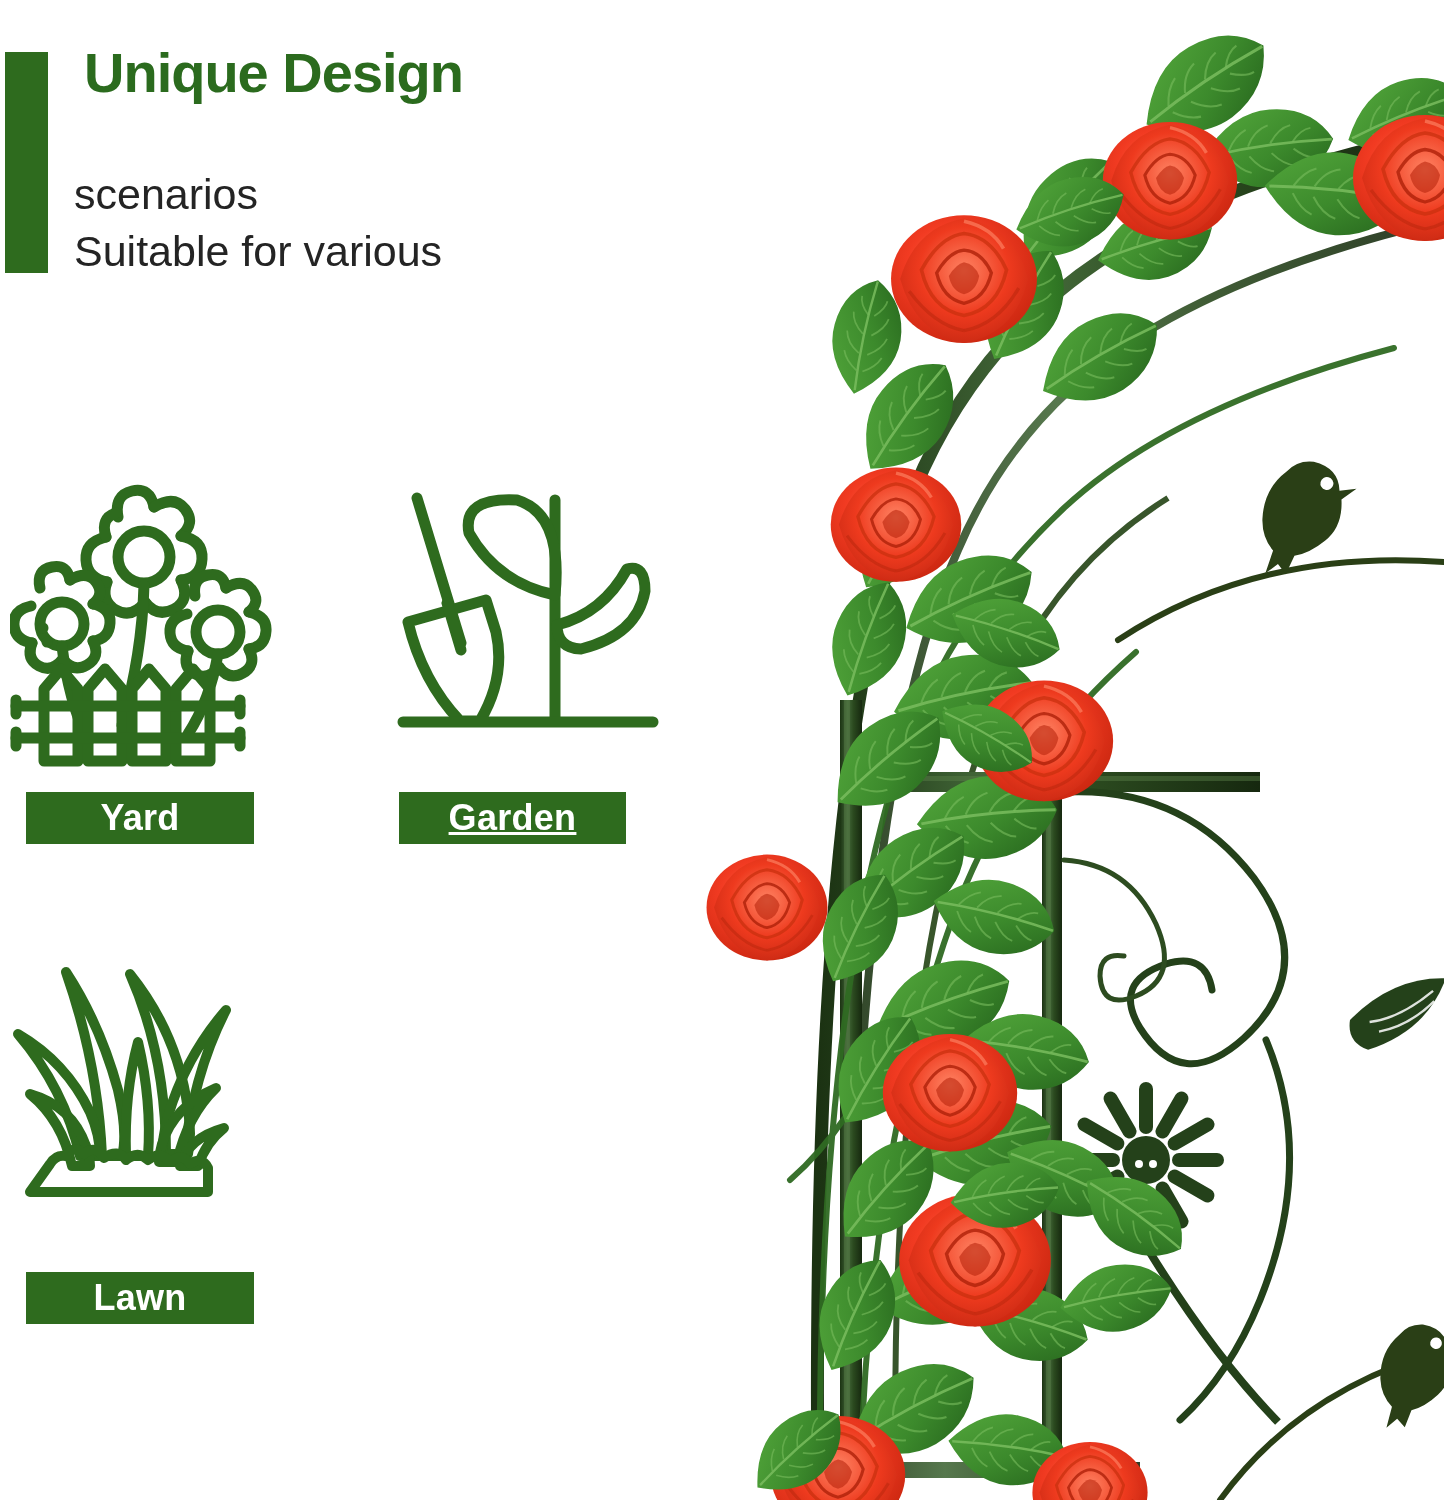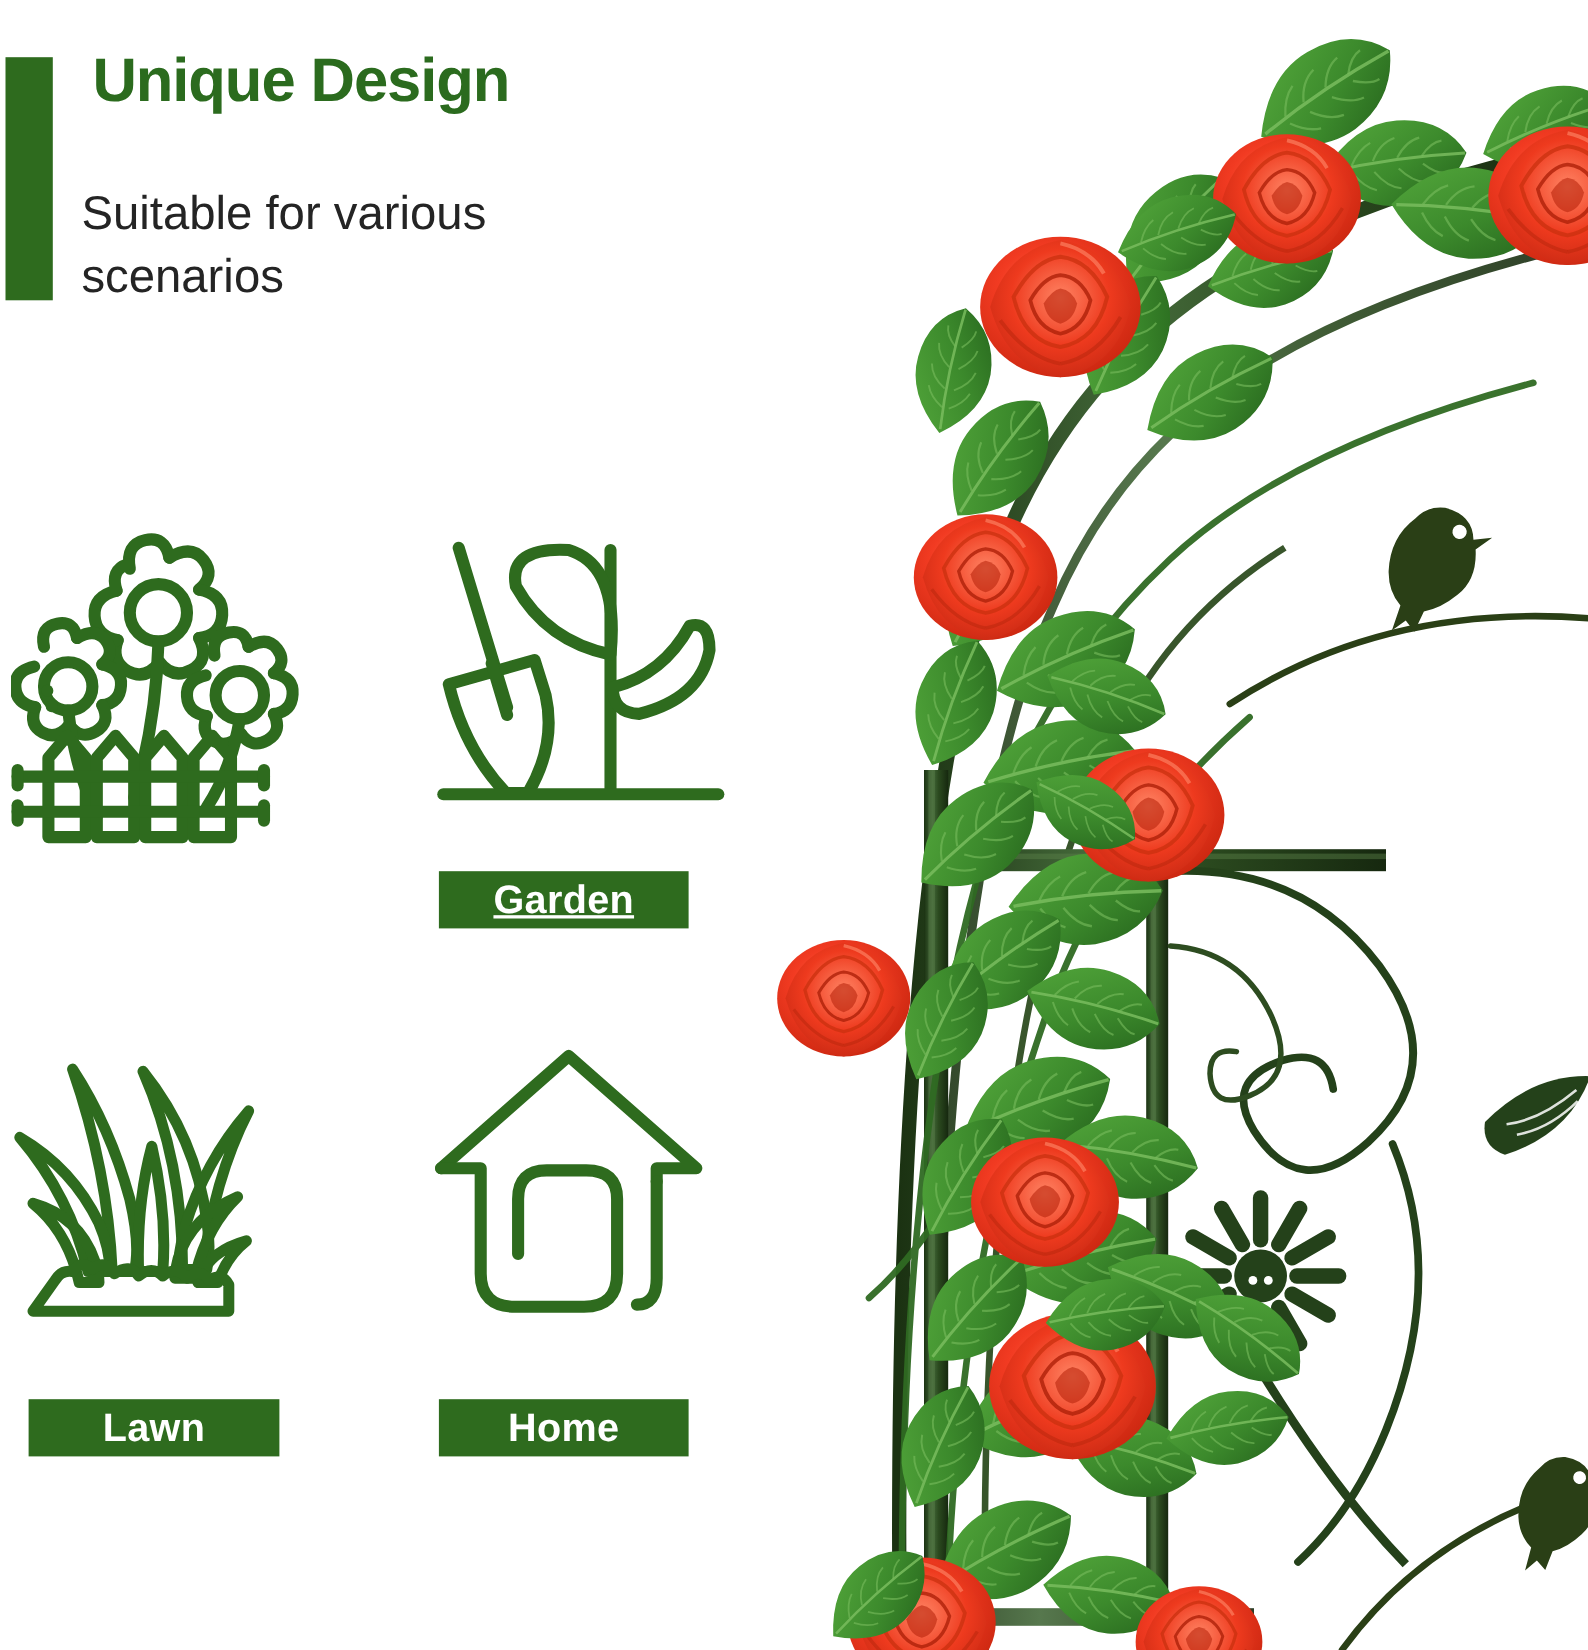--- a/index.html
+++ b/index.html
@@ -45,22 +45,22 @@
 </head>
 <body>
 
 <div class="stage">
 
   <div class="accent-bar"></div>
 
   <div class="headline">Unique Design</div>
 
   <div class="subtitle">
+    <div>scenarios</div>
     <div>Suitable for various</div>
-    <div>scenarios</div>
   </div>
 
   <div class="icon-grid">
 
     <div class="cell c0">
       <div class="glyph">
         <svg viewBox="0 0 270 300" fill="none" stroke="#2E6B1E" stroke-width="11" stroke-linecap="round" stroke-linejoin="round">
 
           <g>
             <path d="M108 47 q-4 -22 14 -26 q18 -4 22 16"></path>
@@ -107,20 +107,21 @@
 
             <path d="M6 236 l224 0"></path>
             <path d="M6 268 l224 0"></path>
             <path d="M6 230 l0 14"></path>
             <path d="M230 230 l0 14"></path>
             <path d="M6 262 l0 14"></path>
             <path d="M230 262 l0 14"></path>
           </g>
         </svg>
       </div>
+      <div class="badge">Yard</div>
     </div>
 
     <div class="cell c1">
       <div class="glyph">
         <svg viewBox="0 0 270 300" fill="none" stroke="#2E6B1E" stroke-width="11" stroke-linecap="round" stroke-linejoin="round">
 
           <path d="M22 28 l44 145"></path>
 
           <path d="M13 152 l78 -22 l10 32 q10 45 -16 89 l-20 0 q-38 -40 -52 -99 z"></path>
           <path d="M52 133 l14 47"></path>
@@ -156,31 +157,20 @@
           <path d="M206 138 q-42 18 -54 56 q-3 12 -3 18 l18 0 q10 -46 39 -74 z"></path>
 
           <path d="M214 178 q-36 10 -44 38 l18 0 q8 -24 26 -38 z"></path>
 
           <path d="M40 214 q6 -10 16 -8 q8 -12 18 -2 q12 -10 20 4 q14 -10 22 2 q12 -10 22 0 q12 -10 22 2 q12 -10 20 2 q12 -8 18 4 l0 24 l-178 0 z"></path>
         </svg>
       </div>
       <div class="badge">Lawn</div>
     </div>
 
-    <div class="cell c3">
-      <div class="glyph">
-        <svg viewBox="0 0 270 300" fill="none" stroke="#2E6B1E" stroke-width="11" stroke-linecap="round" stroke-linejoin="round">
-
-          <path d="M6 112 l116 -102 l116 102 l-36 0 l0 12"></path>
-          <path d="M6 112 l36 0 l0 96 q0 30 32 30 l62 0 q30 0 30 -30 l0 -68 q0 -26 -28 -26 l-36 0 q-26 0 -26 26 l0 50"></path>
-          <path d="M202 124 l0 88 q0 24 -18 24"></path>
-        </svg>
-      </div>
-      <div class="badge">Home</div>
-    </div>
 
   </div>
 
   <div class="photo">
     <svg viewBox="0 0 744 1500" xmlns="http://www.w3.org/2000/svg">
       <defs>
         <radialGradient id="roseG" cx="42%" cy="38%" r="68%">
           <stop offset="0%" stop-color="#FF6E4C"></stop>
           <stop offset="45%" stop-color="#F23B22"></stop>
           <stop offset="100%" stop-color="#C9260F"></stop>

